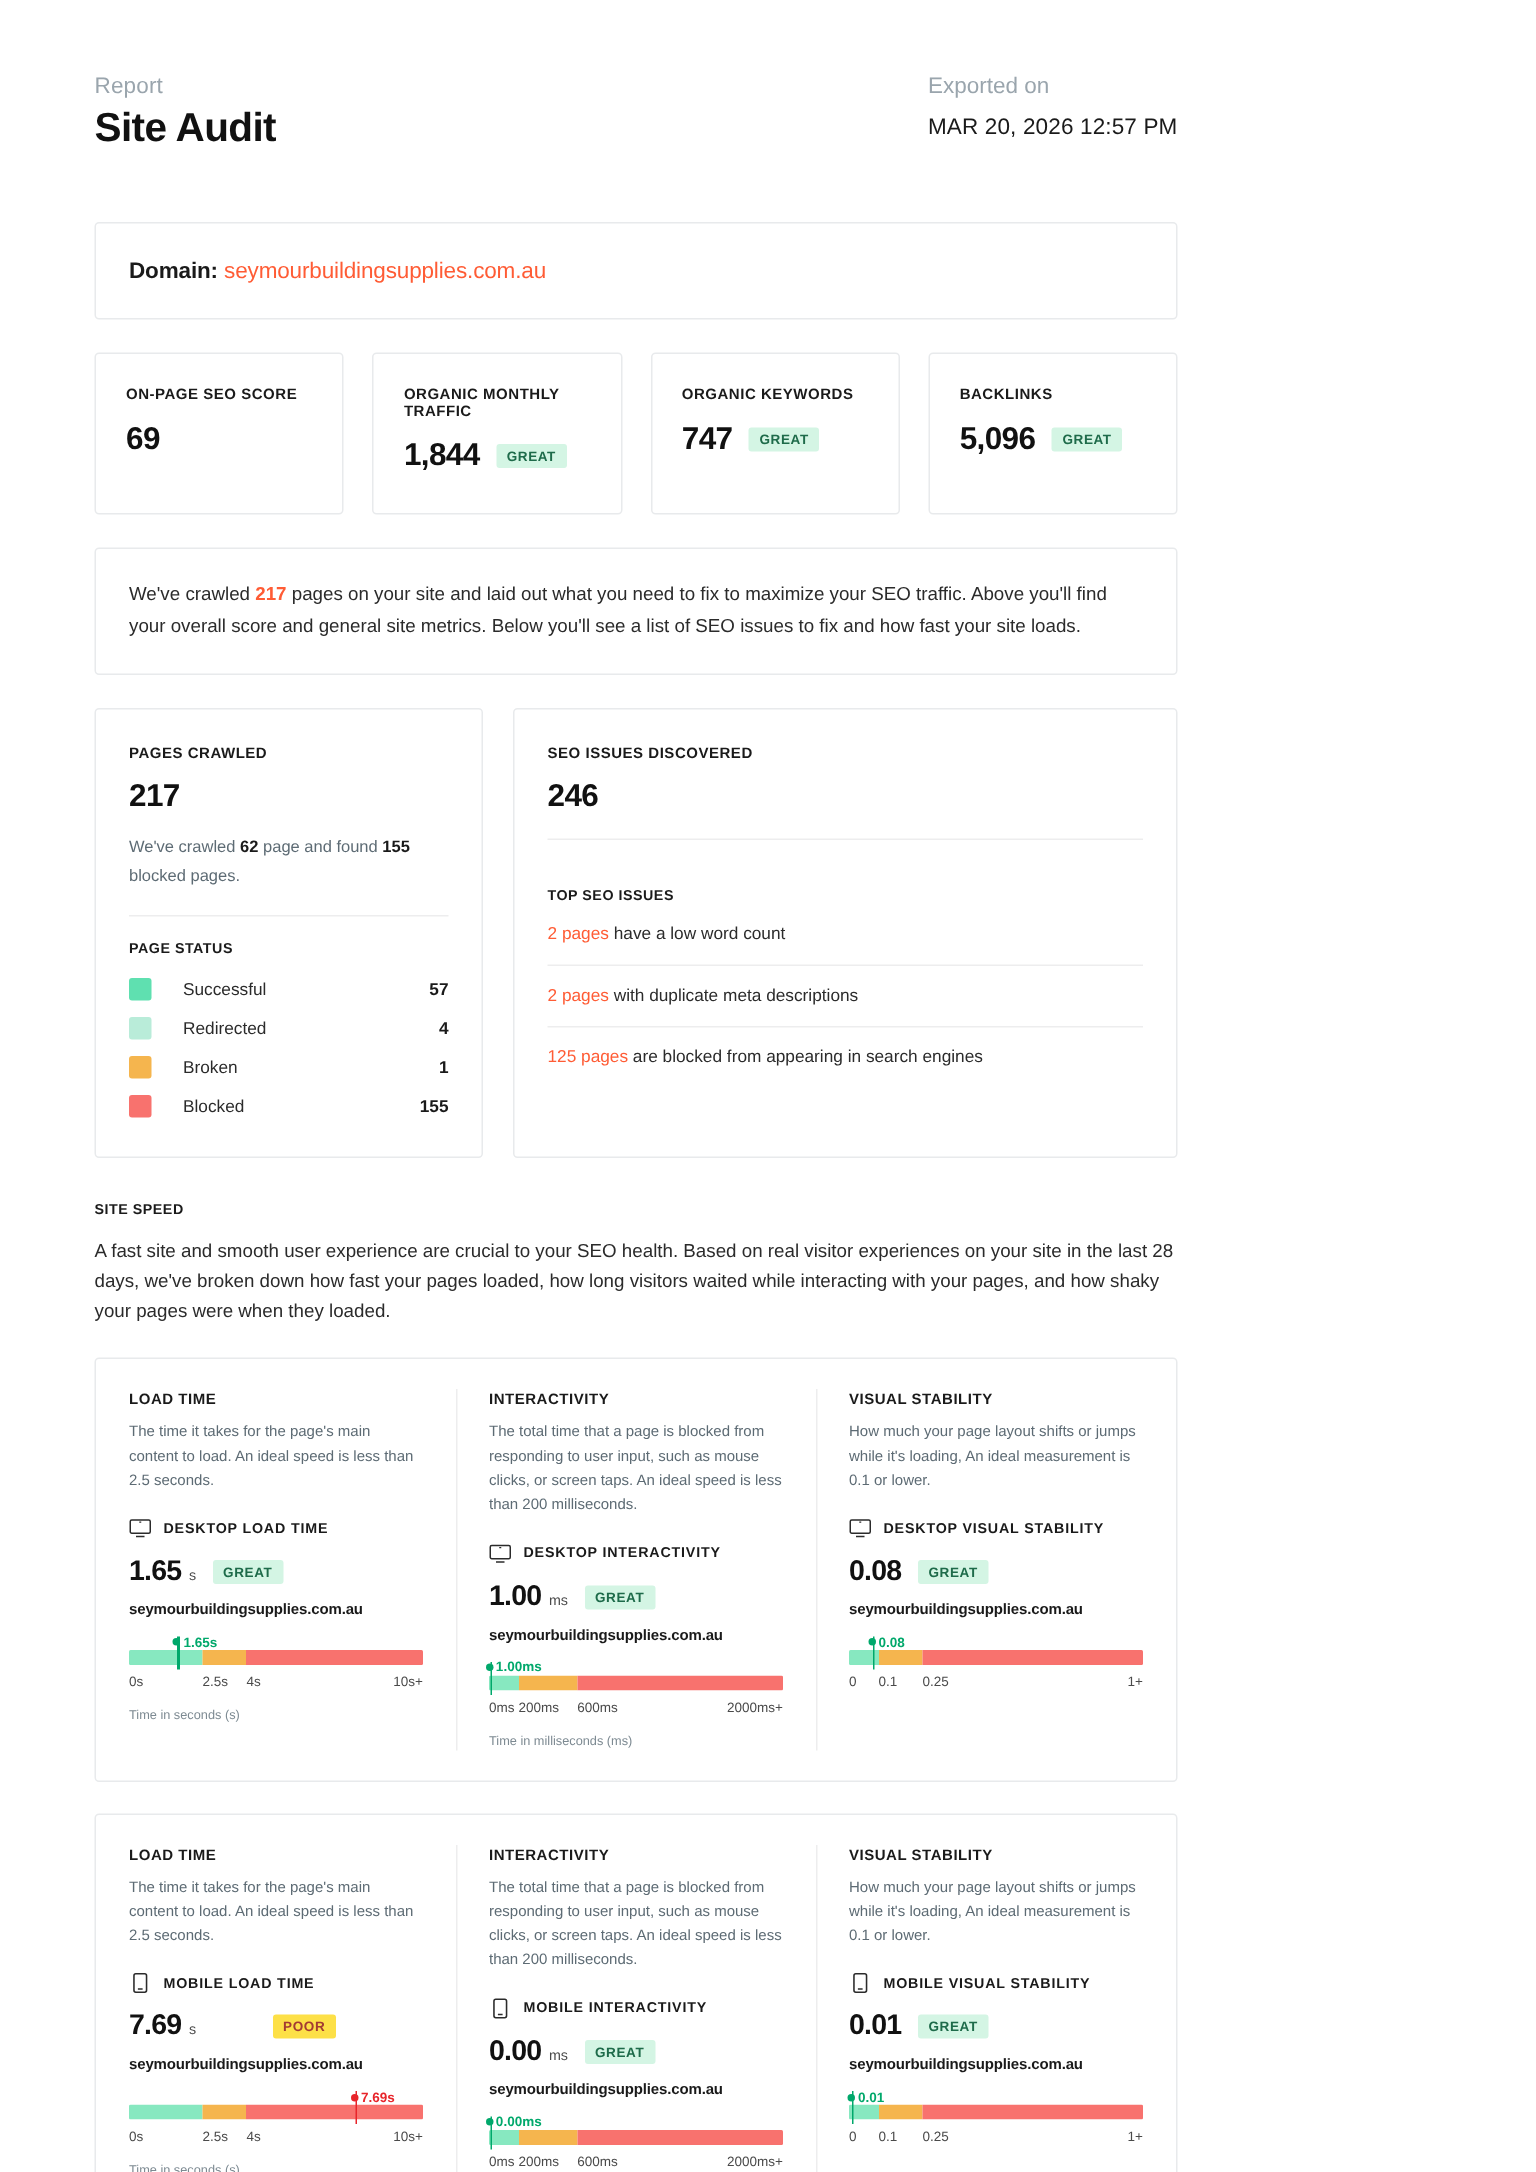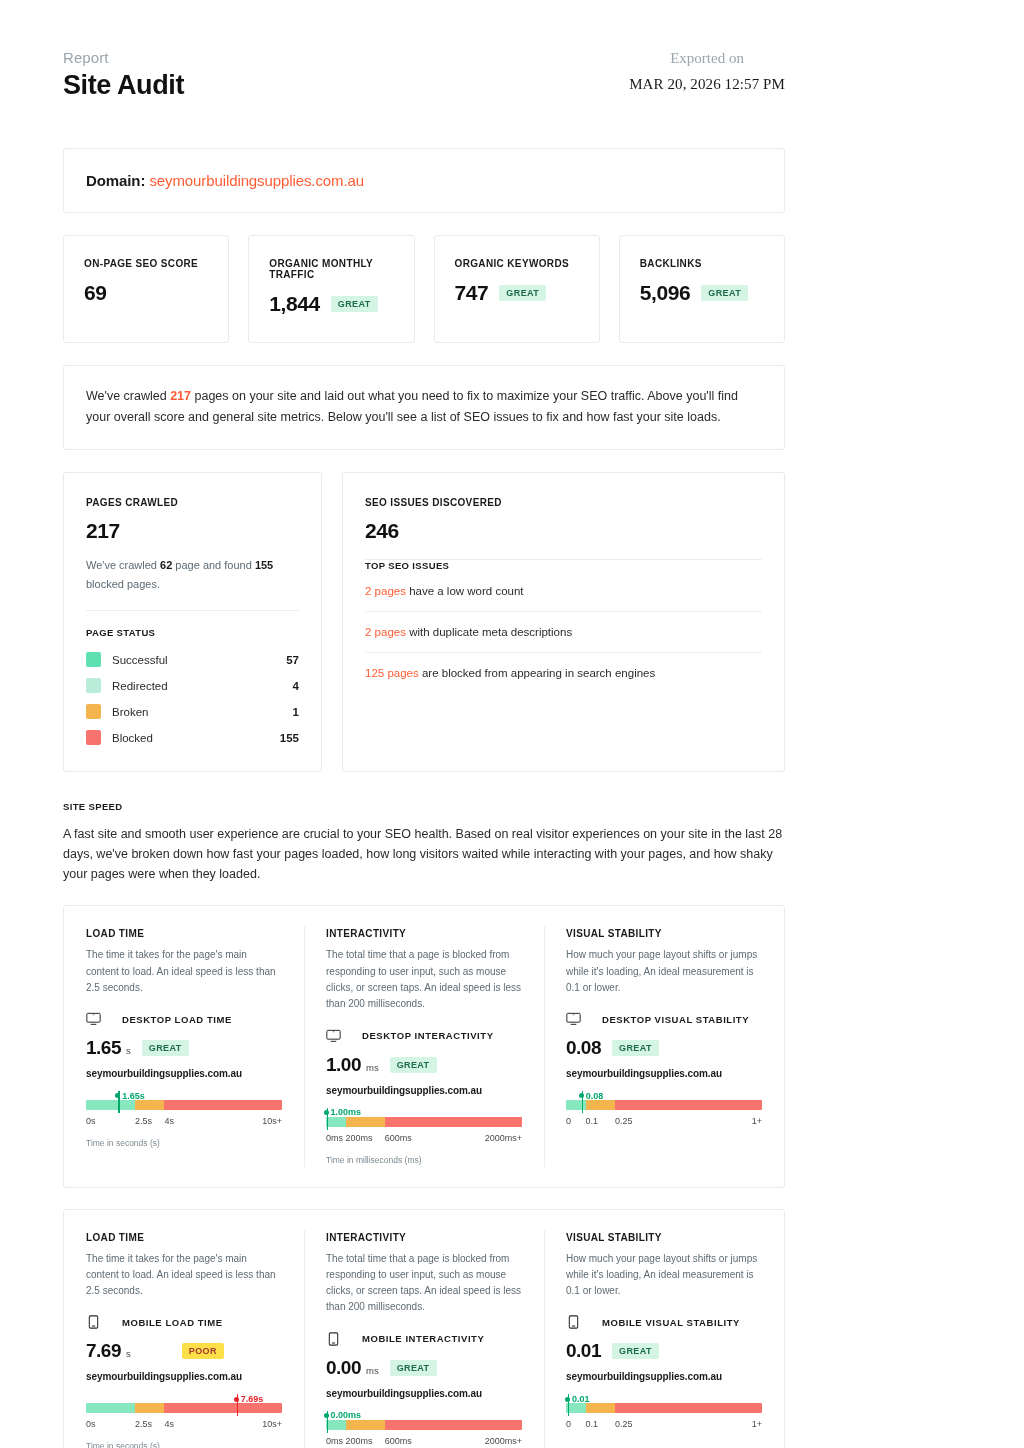--- a/index.html
+++ b/index.html
@@ -10,21 +10,21 @@
     font-family: "Liberation Sans", sans-serif;
     color: #1a1a1a;
     -webkit-font-smoothing: antialiased;
   }
   .page { width: 848px; height: 1448px; position: relative; padding: 0 63px; }
 
   
   .header { display: flex; justify-content: space-between; align-items: flex-start; padding-top: 48px; }
   .hdr-left .eyebrow { font-size: 15px; color: #9aa5ad; letter-spacing: .1px; line-height: 1.35; }
   .hdr-left .title { font-size: 27px; font-weight: 700; letter-spacing: -.4px; margin-top: 2px; color: #111; }
-  .hdr-right { text-align: center; font-family: Liberation Serif, serif; }
+  .hdr-right { text-align: left; }
   .hdr-right .exported-label { font-size: 15px; color: #9aa5ad; line-height: 1.35; }
   .hdr-right .exported-date { font-size: 15px; color: #1a1a1a; margin-top: 8px; letter-spacing: .1px; }
 
   
   .card {
     background: #fff;
     border: 1px solid #e8eaec;
     border-radius: 3px;
   }
 
@@ -57,40 +57,40 @@
   .panel-title { font-size: 10px; font-weight: 700; letter-spacing: .35px; text-transform: uppercase; color: #1a1a1a; }
   .panel-big { font-size: 21px; font-weight: 700; letter-spacing: -.4px; margin-top: 11px; color: #111; }
   .panel-sub { font-size: 11px; line-height: 1.72; color: #5d6b74; margin-top: 13px; }
   .panel-sub b { color: #1a1a1a; font-weight: 700; }
   .divider { height: 1px; background: #ededee; margin: 16px 0 0 0; }
 
   .status-head { font-size: 9.5px; font-weight: 700; letter-spacing: .35px; text-transform: uppercase; margin-top: 16px; color: #1a1a1a; }
   .status-list { margin-top: 9px; }
   .status-row { display: flex; align-items: center; height: 26px; }
   .swatch { width: 15px; height: 15px; border-radius: 2px; flex: 0 0 15px; }
-  .status-name { font-size: 11.5px; color: #2b2b2b; margin-left: 11px; flex: 1; }
+  .status-name { font-size: 11.5px; color: #2b2b2b; margin-left: 21px; flex: 1; }
   .status-count { font-size: 11.5px; font-weight: 700; color: #1a1a1a; }
 
-  .issues-head { font-size: 9.5px; font-weight: 700; letter-spacing: .35px; text-transform: uppercase; color: #1a1a1a; margin-top: 0; }
+  .issues-head { font-size: 9.5px; font-weight: 700; letter-spacing: .35px; text-transform: uppercase; color: #1a1a1a; margin-top: 32px; }
   .issue-row { font-size: 11.5px; color: #2b2b2b; padding: 14px 0 14px 0; border-bottom: 1px solid #ededee; }
   .issue-row:last-child { border-bottom: none; }
   .issue-row .ilink { color: #ff5c35; }
 
   
   .speed-head { font-size: 9.5px; font-weight: 700; letter-spacing: .35px; text-transform: uppercase; margin-top: 29px; color: #1a1a1a; }
   .speed-desc { font-size: 12.5px; line-height: 1.62; color: #2b2b2b; margin-top: 12px; }
 
   .speed-card { margin-top: 21px; padding: 22px 0 22px 0; display: flex; }
   .speed-col { flex: 1; padding: 0 22px; position: relative; }
   .speed-col + .speed-col::before {
     content: ""; position: absolute; left: 0; top: -2px; bottom: -2px; width: 1px; background: #ededee;
   }
   .sc-title { font-size: 10px; font-weight: 700; letter-spacing: .35px; text-transform: uppercase; color: #1a1a1a; }
   .sc-desc { font-size: 10px; line-height: 1.63; color: #5d6b74; margin-top: 8px; min-height: 34px; }
-  .sc-devrow { display: flex; align-items: center; gap: 21px; margin-top: 16px; }
+  .sc-devrow { display: flex; align-items: center; gap: 8px; margin-top: 16px; }
   .dev-icon { width: 15px; height: 14px; display: block; }
   .sc-devlabel { font-size: 9.5px; font-weight: 700; letter-spacing: .55px; text-transform: uppercase; color: #1a1a1a; }
   .sc-valrow { display: flex; align-items: center; gap: 11px; margin-top: 11px; }
   .sc-val { font-size: 19px; font-weight: 700; letter-spacing: -.5px; color: #111; }
   .sc-unit { font-size: 9.5px; color: #4a4a4a; margin-left: -6px; align-self: flex-end; padding-bottom: 3px; }
   .sc-domain { font-size: 10px; font-weight: 700; color: #1a1a1a; margin-top: 9px; letter-spacing: -.1px; }
 
   
   .gauge-wrap { margin-top: 21px; position: relative; }
   .gauge-marker { position: absolute; top: -14px; transform: translateX(-3px); white-space: nowrap; }

